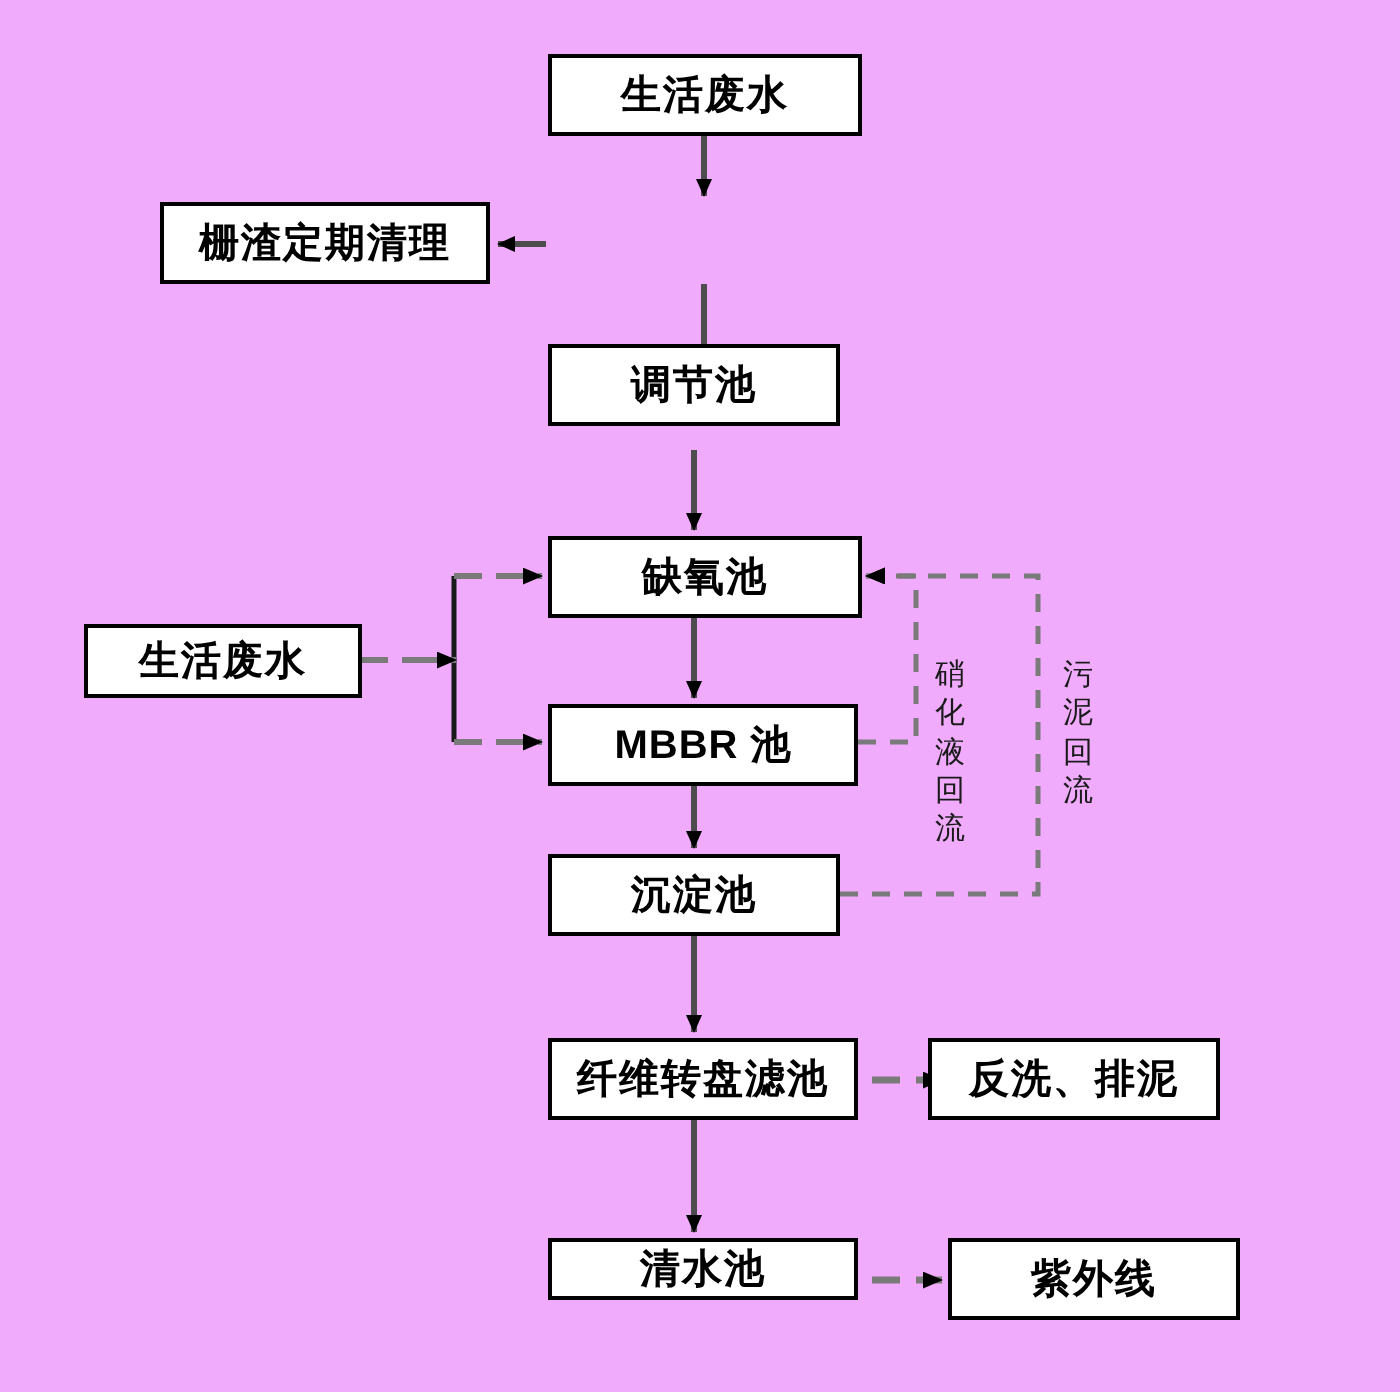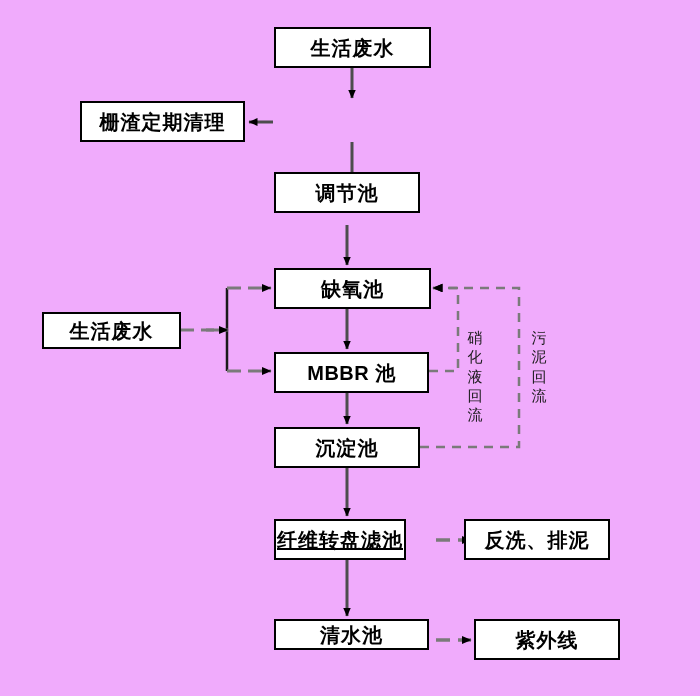--- a/index.html
+++ b/index.html
@@ -130,21 +130,21 @@
   </div>
 
   <div class="node" style="left:274px; top:352px; width:155px; height:41px;">
     <span class="node-label mixed">MBBR 池</span>
   </div>
 
   <div class="node" style="left:274px; top:427px; width:146px; height:41px;">
     <span class="node-label">沉淀池</span>
   </div>
 
-  <div class="node" style="left:274px; top:519px; width:132px; height:41px;text-decoration:underline;">
+  <div class="node" style="left:274px; top:519px; width:155px; height:41px;">
     <span class="node-label">纤维转盘滤池</span>
   </div>
 
   <div class="node" style="left:464px; top:519px; width:146px; height:41px;">
     <span class="node-label">反洗、排泥</span>
   </div>
 
   <div class="node" style="left:274px; top:619px; width:155px; height:31px;text-align:center;">
     <span class="node-label">清水池</span>
   </div>

